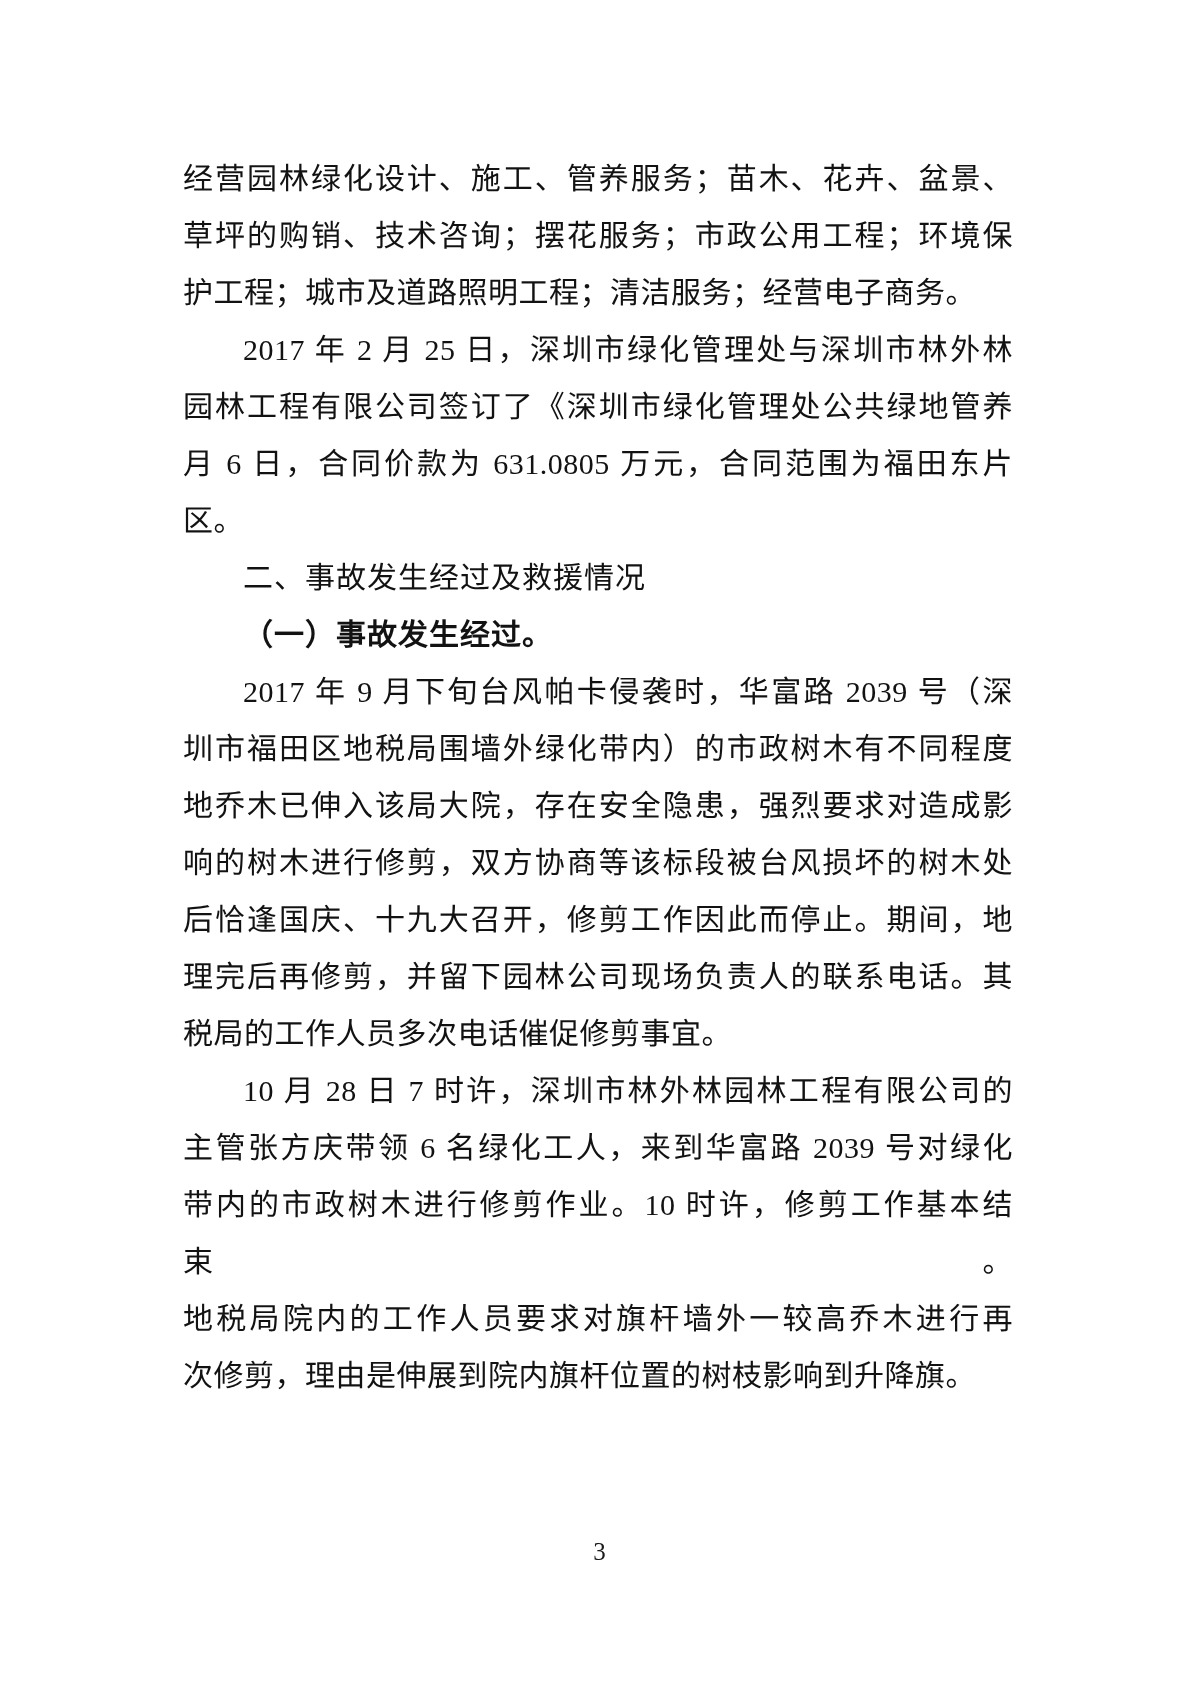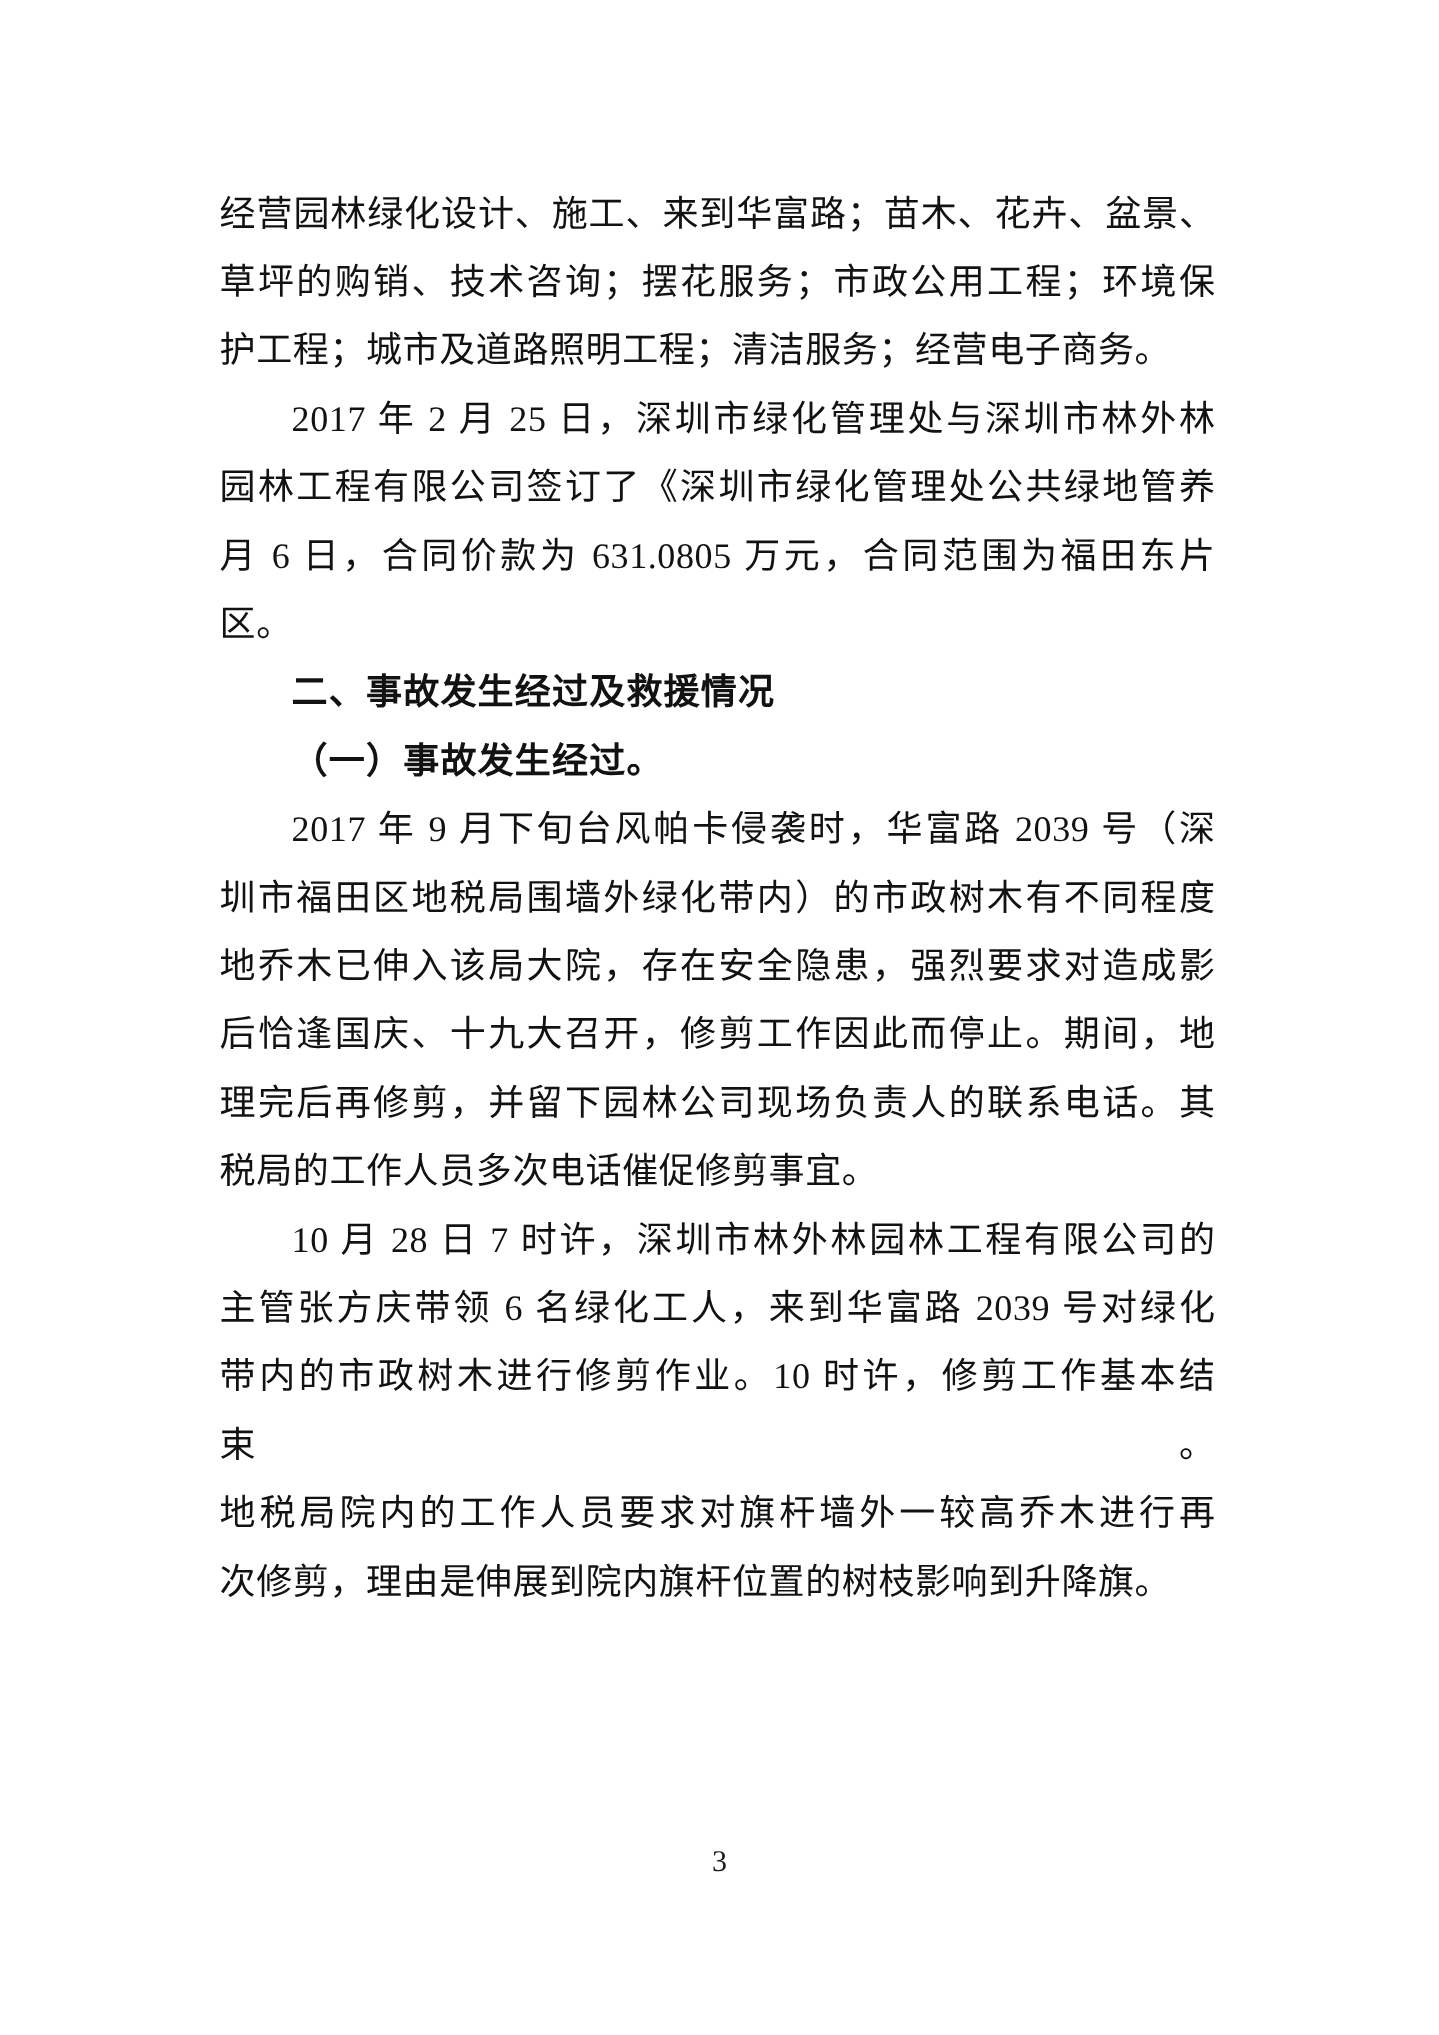--- a/index.html
+++ b/index.html
@@ -36,21 +36,21 @@
     overflow: visible;
   }
   .line.fill {
     text-align-last: justify;
   }
   .line.indent {
     text-indent: 2em;
   }
   .heading.h1 .line {
     font-family: "Liberation Sans", "DejaVu Sans", sans-serif;
-    font-weight: bold;
+    font-weight: normal;
     letter-spacing: 1px;
   }
   .heading.h2 .line {
     font-family: "Liberation Serif", "DejaVu Serif", serif;
     font-weight: bold;
     letter-spacing: 1px;
   }
   .page-footer {
     position: absolute;
     left: 0;
@@ -63,40 +63,41 @@
     font-family: "Liberation Serif", "DejaVu Serif", serif;
     color: #1a1a1a;
   }
 </style>
 </head>
 <body>
 
 <div class="page">
   <main class="doc-body" id="doc-body">
       <div class="block paragraph">
-        <div class="line fill">经营园林绿化设计、施工、来到华富路；苗木、花卉、盆景、</div>
+        <div class="line fill">经营园林绿化设计、施工、管养服务；苗木、花卉、盆景、</div>
         <div class="line fill">草坪的购销、技术咨询；摆花服务；市政公用工程；环境保</div>
         <div class="line last">护工程；城市及道路照明工程；清洁服务；经营电子商务。</div>
       </div>
       <div class="block paragraph">
         <div class="line indent fill">2017 年 2 月 25 日，深圳市绿化管理处与深圳市林外林</div>
         <div class="line fill">园林工程有限公司签订了《深圳市绿化管理处公共绿地管养</div>
         <div class="line fill">月 6 日，合同价款为 631.0805 万元，合同范围为福田东片</div>
         <div class="line last">区。</div>
       </div>
       <div class="block heading h1">
         <div class="line indent last">二、事故发生经过及救援情况</div>
       </div>
       <div class="block heading h2">
         <div class="line indent last">（一）事故发生经过。</div>
       </div>
       <div class="block paragraph">
         <div class="line indent fill">2017 年 9 月下旬台风帕卡侵袭时，华富路 2039 号（深</div>
         <div class="line fill">圳市福田区地税局围墙外绿化带内）的市政树木有不同程度</div>
         <div class="line fill">地乔木已伸入该局大院，存在安全隐患，强烈要求对造成影</div>
+        <div class="line fill">响的树木进行修剪，双方协商等该标段被台风损坏的树木处</div>
         <div class="line fill">后恰逢国庆、十九大召开，修剪工作因此而停止。期间，地</div>
         <div class="line fill">理完后再修剪，并留下园林公司现场负责人的联系电话。其</div>
         <div class="line last">税局的工作人员多次电话催促修剪事宜。</div>
       </div>
       <div class="block paragraph">
         <div class="line indent fill">10 月 28 日 7 时许，深圳市林外林园林工程有限公司的</div>
         <div class="line fill">主管张方庆带领 6 名绿化工人，来到华富路 2039 号对绿化</div>
         <div class="line fill">带内的市政树木进行修剪作业。10 时许，修剪工作基本结束。</div>
         <div class="line fill">地税局院内的工作人员要求对旗杆墙外一较高乔木进行再</div>
         <div class="line last">次修剪，理由是伸展到院内旗杆位置的树枝影响到升降旗。</div>

